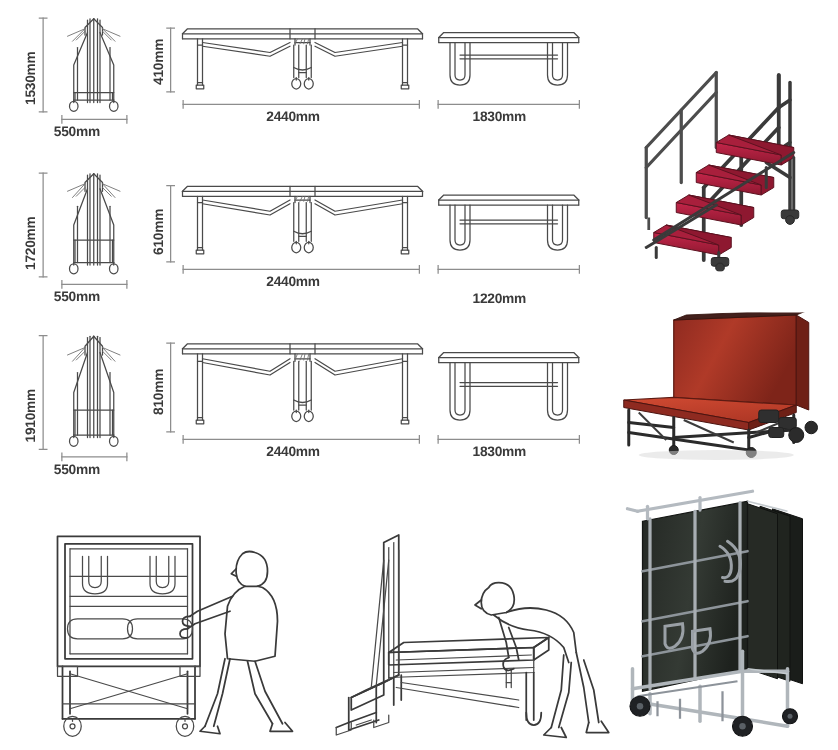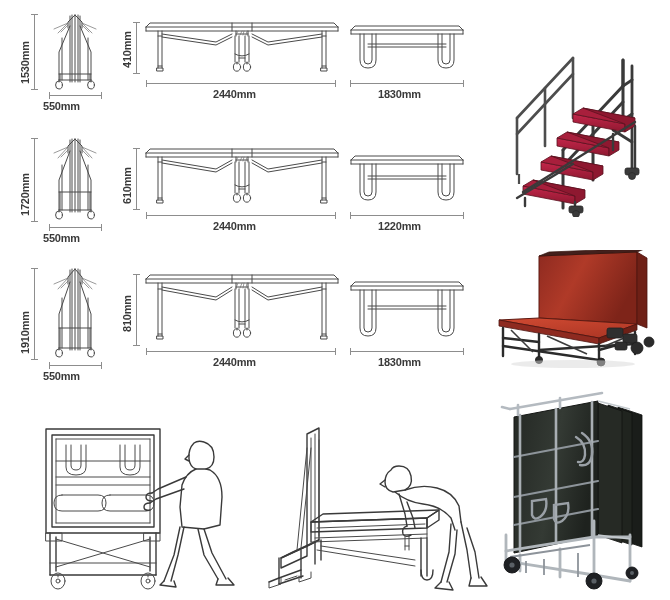--- a/index.html
+++ b/index.html
@@ -372,21 +372,21 @@
         <path d="M90 14 L90 42 Q90 50 98 50 Q106 50 106 42 L106 14"></path>
         <path d="M94 14 L94 42 Q94 46 98 46 Q102 46 102 42 L102 14"></path>
       </g>
       <g class="ln">
         <path d="M20 26 L98 26"></path>
         <path d="M20 29 L98 29"></path>
       </g>
     </svg>
 
     <div class="rule-h" style="left:350px;top:87px;width:114px;"></div>
-    <div class="dim abs" style="left:378px;top:93px;">1220mm</div>
+    <div class="dim abs" style="left:378px;top:106px;">1220mm</div>
   </div>
 
   <div class="abs" style="left:0;top:256px;width:480px;height:126px;">
 
     <div class="rule-v" style="left:34px;top:12px;height:92px;"></div>
     <div class="dim dim-v abs" style="left:20px;top:98px;">1910mm</div>
 
     <svg class="dwg abs" style="left:44px;top:10px;" width="62" height="96" viewBox="0 0 62 96">
       <g class="ln">
         <path d="M31 3 L24 11 L24 18"></path>

